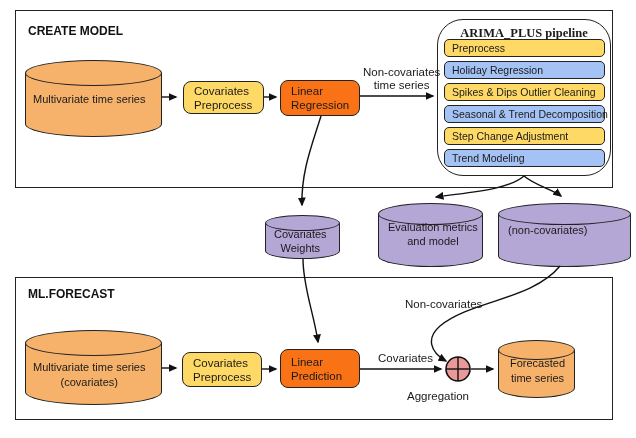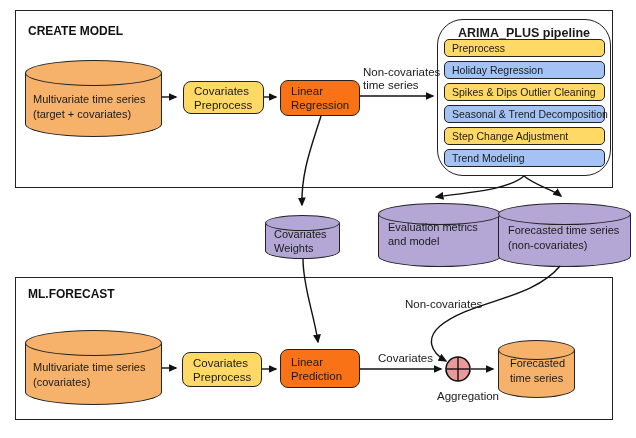--- a/index.html
+++ b/index.html
@@ -22,96 +22,95 @@
   .green{background:#f97316;}
   #box-cp1{left:183px;top:81px;width:81px;height:33px;}
   #box-lr{left:280px;top:80px;width:80px;height:36px;}
   #box-cp2{left:182px;top:352px;width:80px;height:35px;}
   #box-lp{left:280px;top:349px;width:80px;height:39px;}
 
   
   #pipeline{position:absolute;left:437px;top:19px;width:174px;height:157px;background:#fff;
             border:1.7px solid #222;border-radius:26px;box-sizing:border-box;}
   #pipeline-title{position:absolute;left:0;right:0;top:6px;text-align:center;
-                  font-weight:bold;font-size:12.5px;white-space:nowrap;}
+                  font-weight:bold;font-size:12.5px;white-space:nowrap;font-family:Liberation Serif, serif;}
   .prow{position:absolute;left:6px;width:161px;height:18px;border:1.4px solid #222;border-radius:5px;
         box-sizing:border-box;display:flex;align-items:center;padding-left:7px;
         font-size:10.5px;white-space:nowrap;}
   .row-y{background:#FFD966;}
   .row-b{background:#A4C2F4;}
   #prow-0{top:19px;} #prow-1{top:41px;} #prow-2{top:63px;}
   #prow-3{top:85px;} #prow-4{top:107px;} #prow-5{top:129px;text-align:right;}
 
   
-  .cyl{position:absolute;}
+  .cyl{position:absolute;text-align:center;}
   .cyl .cap{position:absolute;left:0;top:0;width:100%;border:1.6px solid #222;
             border-radius:50%;box-sizing:border-box;z-index:2;}
   .cyl .tube{position:absolute;left:0;width:100%;border:1.6px solid #222;border-top:none;
              box-sizing:border-box;z-index:1;}
   .cyl .txt{position:absolute;z-index:3;font-size:11px;line-height:15px;white-space:nowrap;}
   .c-orange .cap,.c-orange .tube{background:#F6B26B;}
   .c-purple .cap,.c-purple .tube{background:#B4A7D6;}
 
   #cyl-mts-target{left:25px;top:60px;width:137px;height:77px;}
   #cyl-mts-target .cap{height:26px;}
   #cyl-mts-target .tube{top:13px;height:64px;border-radius:0 0 50% 50%/0 0 13px 13px;}
   #cyl-mts-target .txt{left:8px;top:32px;}
 
   #cyl-cov-weights{left:265px;top:215px;width:75px;height:44px;}
   #cyl-cov-weights .cap{height:16px;}
   #cyl-cov-weights .tube{top:8px;height:36px;border-radius:0 0 50% 50%/0 0 8px 8px;}
   #cyl-cov-weights .txt{left:9px;top:12px;line-height:14px;}
 
-  #cyl-eval{left:378px;top:203px;width:105px;height:64px;padding-left:18px;}
+  #cyl-eval{left:378px;top:203px;width:105px;height:64px;}
   #cyl-eval .cap{height:22px;}
   #cyl-eval .tube{top:11px;height:53px;border-radius:0 0 50% 50%/0 0 11px 11px;}
   #cyl-eval .txt{left:10px;top:17px;line-height:14px;}
 
   #cyl-fore-noncov{left:498px;top:203px;width:133px;height:64px;}
   #cyl-fore-noncov .cap{height:22px;}
   #cyl-fore-noncov .tube{top:11px;height:53px;border-radius:0 0 50% 50%/0 0 11px 11px;}
   #cyl-fore-noncov .txt{left:10px;top:20px;}
 
   #cyl-mts-cov{left:25px;top:330px;width:137px;height:75px;}
   #cyl-mts-cov .cap{height:26px;}
   #cyl-mts-cov .tube{top:13px;height:62px;border-radius:0 0 50% 50%/0 0 13px 13px;}
   #cyl-mts-cov .txt{left:8px;top:30px;}
 
   #cyl-fore{left:498px;top:340px;width:77px;height:58px;}
   #cyl-fore .cap{height:20px;}
   #cyl-fore .tube{top:10px;height:48px;border-radius:0 0 50% 50%/0 0 10px 10px;}
   #cyl-fore .txt{left:12px;top:16px;}
 
   
-  .edge-lbl{position:absolute;font-size:11.5px;line-height:13px;white-space:nowrap;z-index:4;}
+  .edge-lbl{position:absolute;font-size:11.5px;line-height:13px;white-space:nowrap;z-index:4;text-align:center;}
   #lbl-ncts{left:363px;top:66px;}
   #lbl-cov{left:378px;top:352px;}
   #lbl-ncov{left:405px;top:298px;}
-  #lbl-agg{left:437px;top:390px;}
+  #lbl-agg{left:407px;top:390px;}
 
   
   #wires{position:absolute;left:0;top:0;z-index:6;pointer-events:none;}
   .wire{fill:none;stroke:#111;stroke-width:1.4px;}
 </style>
 </head>
 <body>
 
 <div id="stage">
 
   <div class="sec" id="sec-create"></div>
   <div class="sec" id="sec-ml"></div>
   <div class="sec-title" id="title-create">CREATE MODEL</div>
   <div class="sec-title" id="title-ml">ML.FORECAST</div>
 
   <div class="cyl c-orange" id="cyl-mts-target">
     <div class="cap"></div>
     <div class="tube"></div>
     <div class="txt">
       <div>Multivariate time series</div>
-      <div>(target + covariates)</div>
     </div>
   </div>
 
   <div class="rbox yellow" id="box-cp1">
     <div>Covariates</div>
     <div>Preprocess</div>
   </div>
   <div class="rbox green" id="box-lr">
     <div>Linear</div>
     <div>Regression</div>
@@ -145,21 +144,20 @@
     <div class="tube"></div>
     <div class="txt">
       <div>Evaluation metrics</div>
       <div>and model</div>
     </div>
   </div>
   <div class="cyl c-purple" id="cyl-fore-noncov">
     <div class="cap"></div>
     <div class="tube"></div>
     <div class="txt">
-      <div>Forecasted time series</div>
       <div>(non-covariates)</div>
     </div>
   </div>
 
   <div class="cyl c-orange" id="cyl-mts-cov">
     <div class="cap"></div>
     <div class="tube"></div>
     <div class="txt">
       <div>Multivariate time series</div>
       <div>(covariates)</div>

